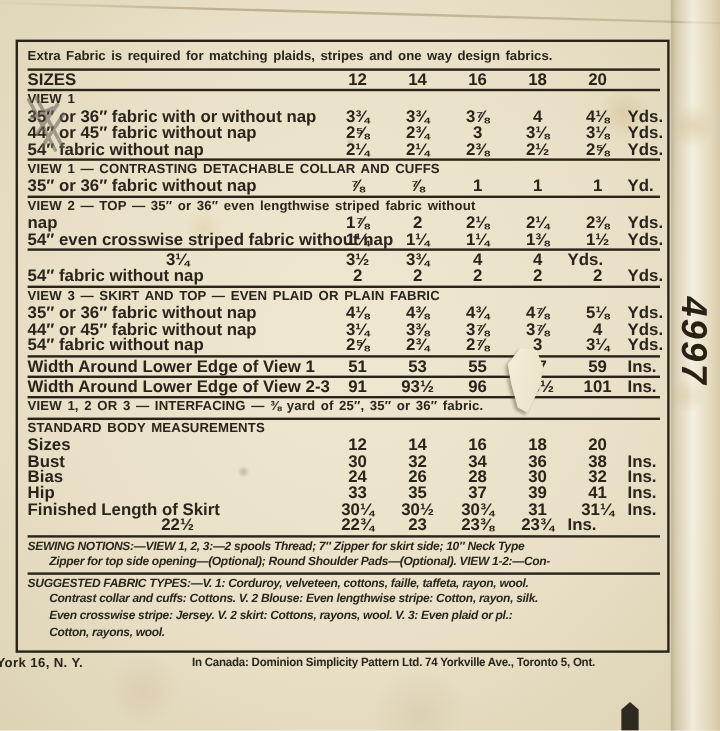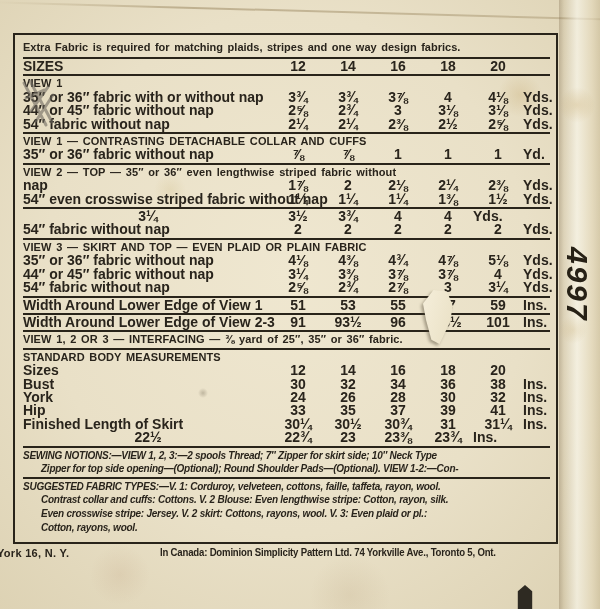--- a/index.html
+++ b/index.html
@@ -248,21 +248,21 @@
       <div class="trow">
         <span class="lbl">Bust</span>
         <span class="val">30</span>
         <span class="val">32</span>
         <span class="val">34</span>
         <span class="val">36</span>
         <span class="val">38</span>
         <span class="unit">Ins.</span>
       </div>
       <div class="trow">
-        <span class="lbl">York</span>
+        <span class="lbl">Bias</span>
         <span class="val">24</span>
         <span class="val">26</span>
         <span class="val">28</span>
         <span class="val">30</span>
         <span class="val">32</span>
         <span class="unit">Ins.</span>
       </div>
       <div class="trow">
         <span class="lbl">Hip</span>
         <span class="val">33</span>

